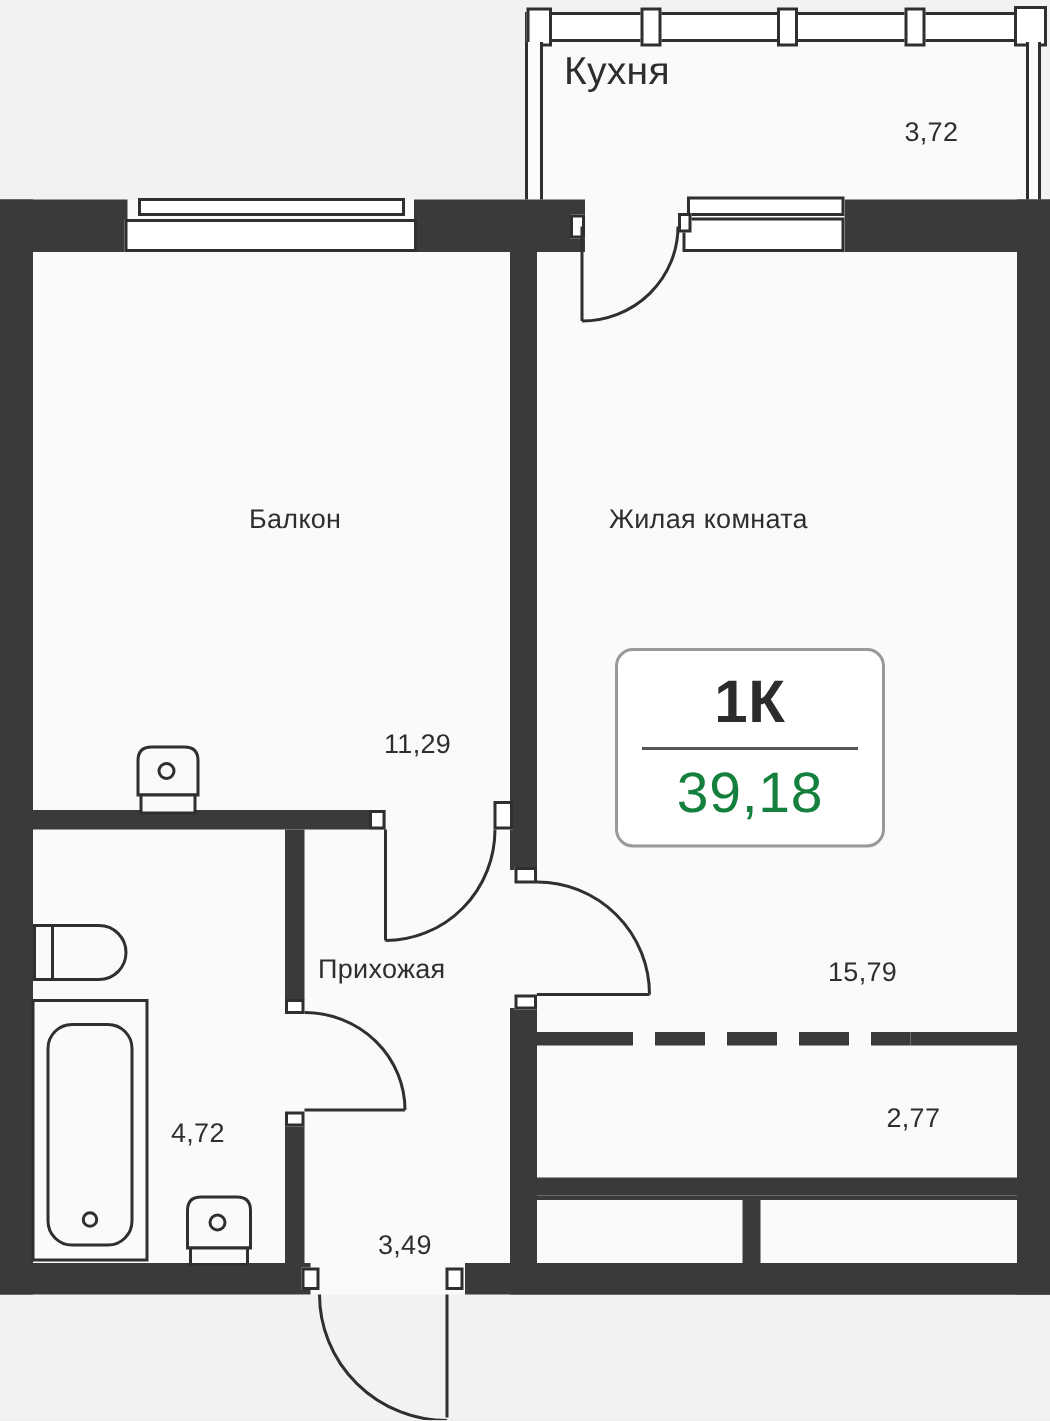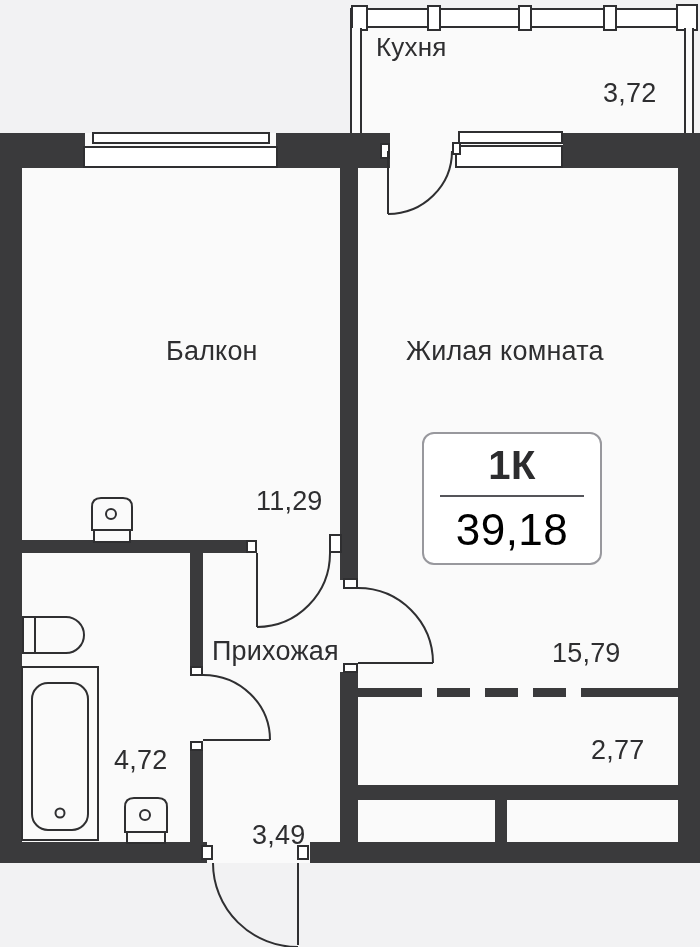--- a/index.html
+++ b/index.html
@@ -11,30 +11,30 @@
   }
   .bg{position:absolute;background:#fafafa;}
   .wall{position:absolute;background:#3a3a3c;}
   .slot{position:absolute;background:#fafafa;}
   .jamb{position:absolute;background:#ffffff;border:2px solid #2f2f31;box-sizing:border-box;}
   .win{position:absolute;background:#ffffff;border:2px solid #2f2f31;box-sizing:border-box;}
   .glz{position:absolute;background:#fbfbfb;border-left:2px solid #2f2f31;border-right:2px solid #2f2f31;box-sizing:border-box;}
   .band{position:absolute;background:#ffffff;border:2px solid #2f2f31;box-sizing:border-box;}
   .mull{position:absolute;background:#ffffff;border:2px solid #2f2f31;box-sizing:border-box;}
   .dash{position:absolute;background:repeating-linear-gradient(90deg, transparent 0 15px, #3a3a3c 15px 48px);}
-  .lbl{position:absolute;font-size:27px;line-height:1.1;white-space:nowrap;letter-spacing:.2px;}
+  .lbl{position:absolute;font-size:18px;line-height:1.1;white-space:nowrap;letter-spacing:.2px;}
   .svgov{position:absolute;left:0;top:0;}
   .badge{
     position:absolute;left:410px;top:432px;width:180px;height:133px;
     background:#ffffff;border:2px solid #98989d;border-radius:12px;box-sizing:border-box;
-    display:flex;flex-direction:column;align-items:center;justify-content:center;margin-left:12px;
+    display:flex;flex-direction:column;align-items:center;justify-content:center;
   }
   .badge .type{font-size:40px;font-weight:600;color:#2c2c2e;letter-spacing:.5px;}
   .badge .rule{width:144px;height:2px;background:#55555a;margin:7px 0 8px;}
-  .badge .total{font-size:44px;font-weight:400;color:#000000;letter-spacing:.5px;}
+  .badge .total{font-size:38px;font-weight:400;color:#15803d;letter-spacing:.5px;}
 </style>
 </head>
 <body>
 
 <div class="plan">
 
   <div class="bg" style="left:0;top:133px;width:700px;height:730px;"></div>
   <div class="bg" style="left:350px;top:8px;width:344px;height:125px;"></div>
 
   <div class="band" style="left:350px;top:8px;width:344px;height:20px;"></div>

